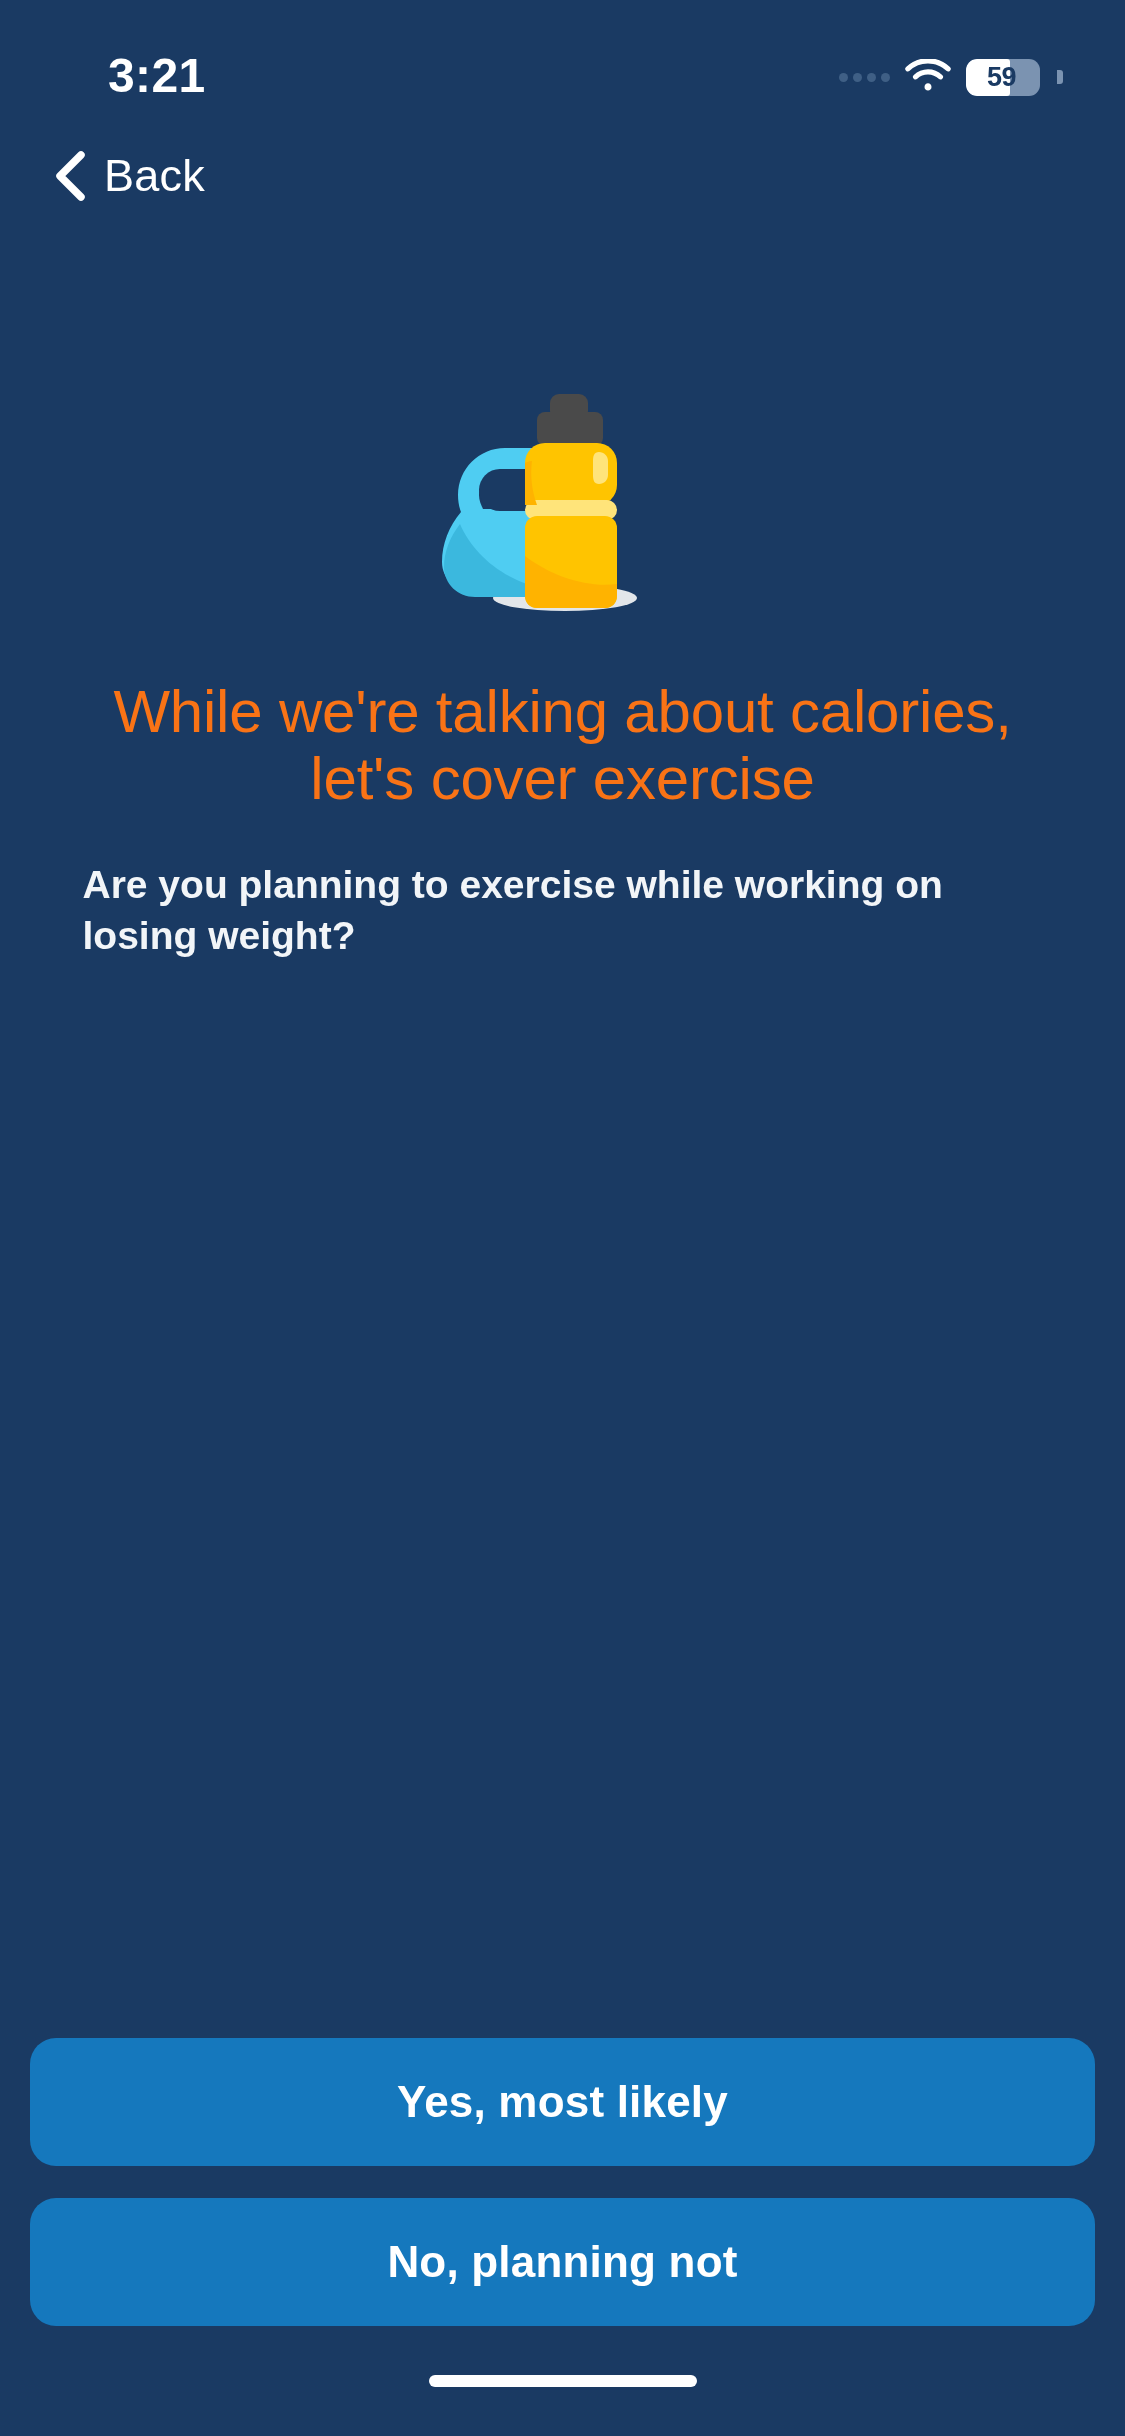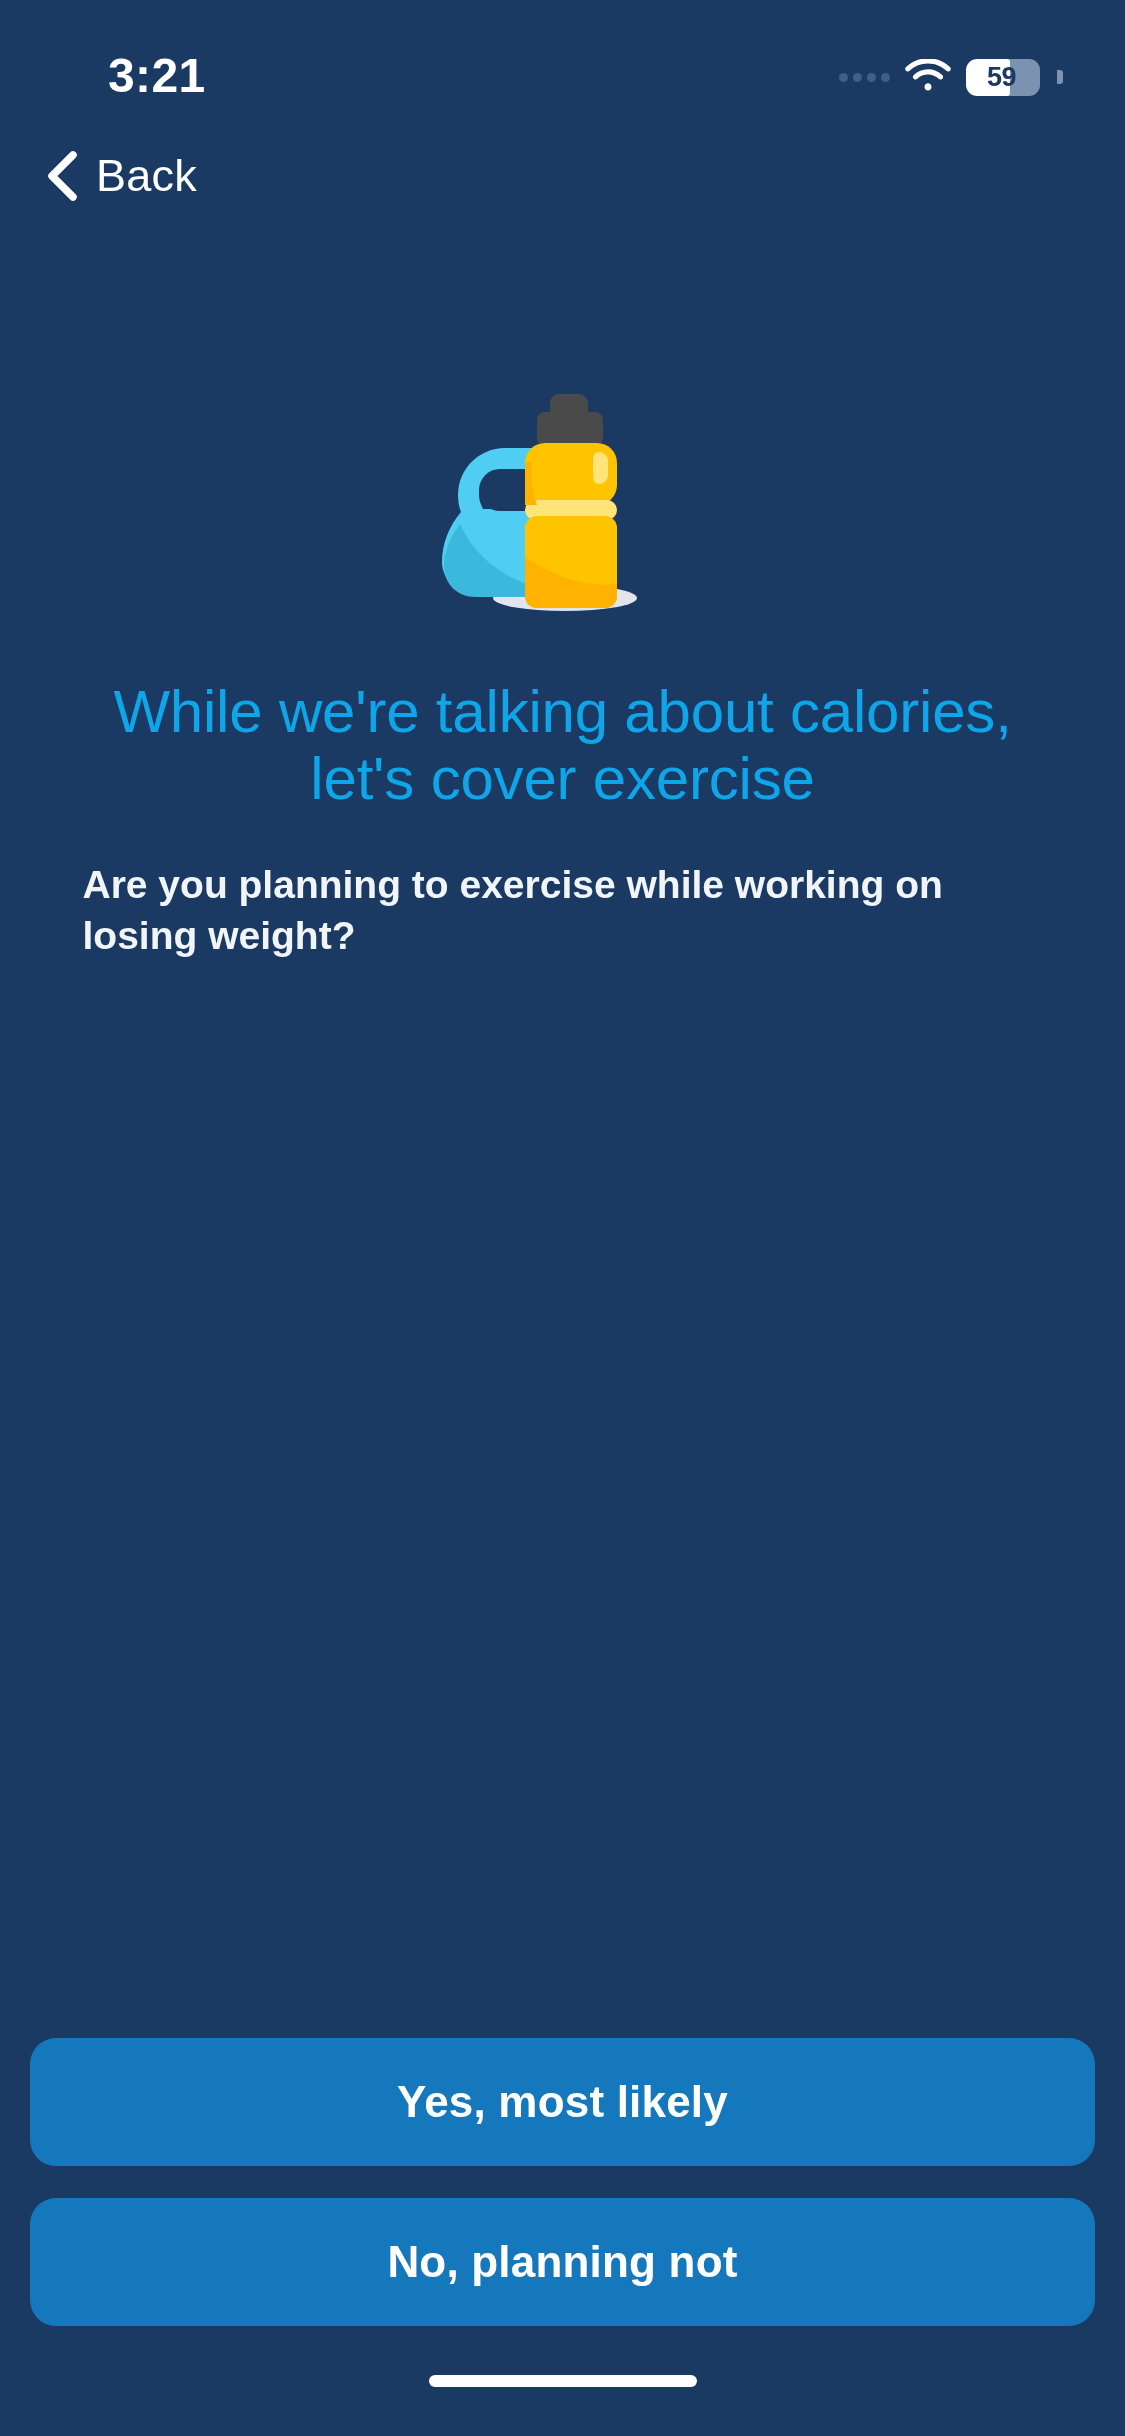--- a/index.html
+++ b/index.html
@@ -63,21 +63,21 @@
   }
   .battery-cap {
     width:6px; height:14px; border-radius:0 3px 3px 0;
     background:#7b93b1; margin-left:3px;
   }
 
   
   .nav {
     flex:0 0 120px;
     display:flex; align-items:center;
-    padding-left:30px;
+    padding-left:38px;
   }
   .back-btn {
     display:flex; align-items:center; gap:18px;
     padding:14px 22px 14px 14px;
     cursor:pointer; background:none; border:none;
   }
   .chevron { width:34px; height:50px; display:block; }
   .back-label {
     font-size:45px; color:#ffffff; font-weight:400;
     letter-spacing:0.2px;
@@ -91,21 +91,21 @@
   }
   .illustration { width:300px; height:230px; display:block; }
 
   .headline {
     margin-top:62px;
     width:1005px;
     text-align:center;
     font-size:60px;
     line-height:1.12;
     font-weight:300;
-    color:#0ea5e9;
+    color:#f97316;
     letter-spacing:-0.2px;
   }
   .subhead {
     margin-top:48px;
     width:960px;
     text-align:left;
     font-size:39px;
     line-height:1.3;
     font-weight:700;
     color:#f2f5f8;

